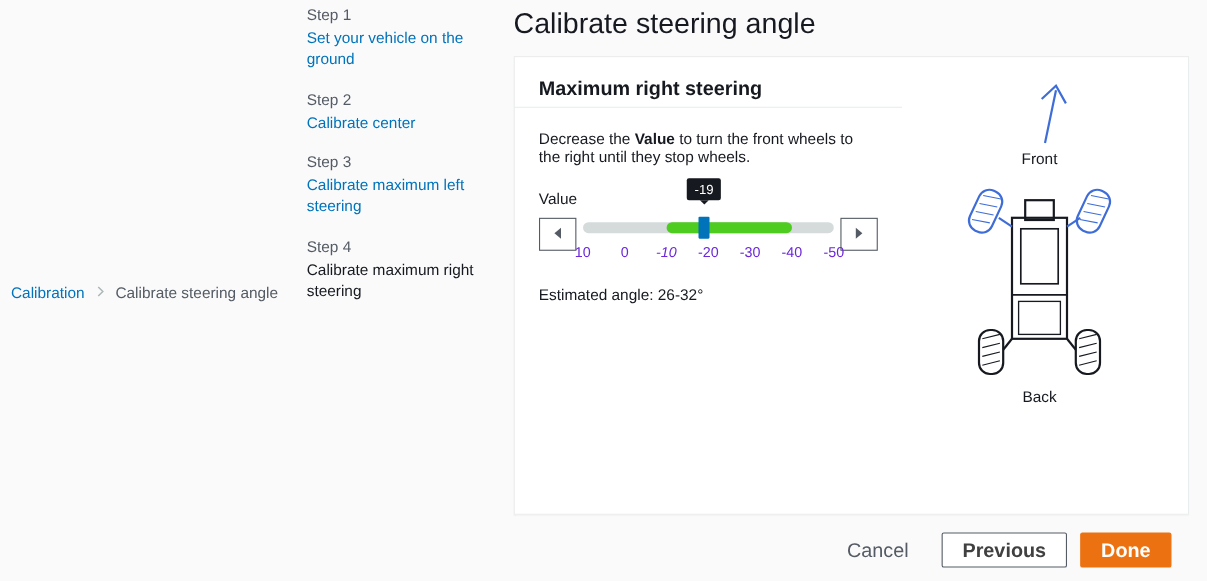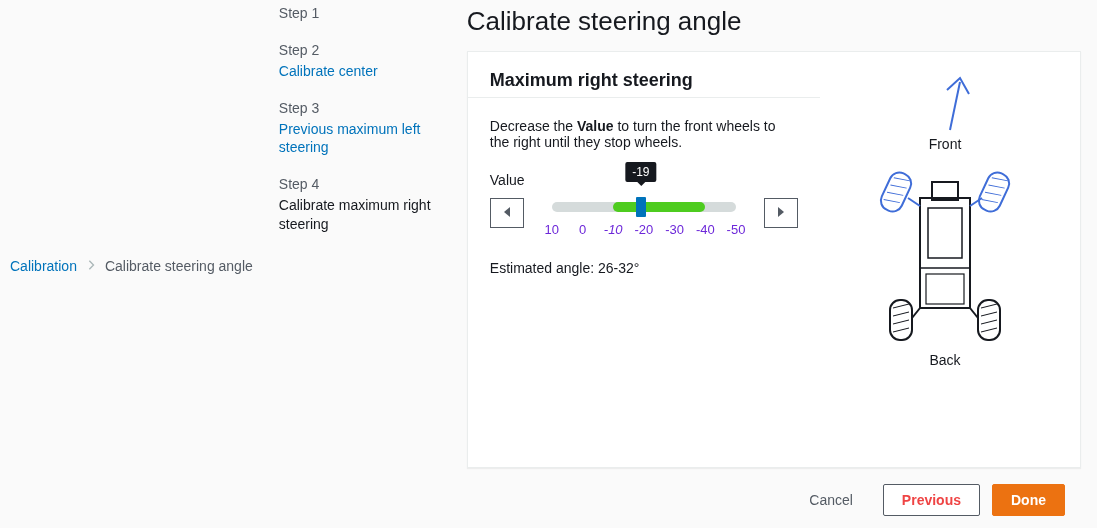--- a/index.html
+++ b/index.html
@@ -43,21 +43,21 @@
     display: flex;
     padding: 0;
   }
   .panel-left { flex: 1; padding: 18px 22px; }
   .panel-right { width: 260px; padding: 18px 10px 18px 0; display:flex; flex-direction:column; align-items:center; justify-content:flex-start;}
   .panel-title { font-size: 18px; font-weight: 700; margin-bottom: 6px; }
   .divider { border-bottom: 1px solid #eaeded; margin: 0 -22px 20px -22px; }
   .instruction { margin-bottom: 22px; }
   .instruction b { font-weight: 700; }
   .value-label { margin-bottom: 4px; }
-  .slider-row { display: flex; align-items: flex-start; gap: 28px; }
+  .slider-row { display: flex; align-items: flex-start; gap: 6px; }
   .arrow-btn {
     width: 34px; height: 30px;
     border: 1px solid #545b64;
     background: #fff;
     display: flex; align-items: center; justify-content: center;
     cursor: pointer;
     margin-top: 6px;
   }
   .arrow-btn svg { width: 10px; height: 12px; }
   .slider-wrap { flex: 1; position: relative; padding-top: 10px; }
@@ -116,29 +116,29 @@
   .footer {
     display: flex;
     justify-content: flex-end;
     gap: 12px;
     padding: 16px 16px 12px 0;
     align-items: center;
   }
   .btn {
     height: 32px;
     padding: 0 18px;
-    font-size: 14px;
+    font-size: 18px;
     cursor: pointer;
     border-radius: 2px;
     display: inline-flex;
     align-items: center;
     justify-content: center;
   }
   .btn-link { background: transparent; border: none; color: #545b64; }
-  .btn-normal { background: #fff; border: 1px solid #545b64; color: #ef4444; font-weight: 700; }
+  .btn-normal { background: #fff; border: 1px solid #545b64; color: #404040; font-weight: 700; }
   .btn-primary { background: #ec7211; border: 1px solid #ec7211; color: #fff; font-weight: 700; }
   .front-label, .back-label { font-size: 14px; text-align:center; }
   .arrow-diag { margin-bottom: 0; }
   .vehicle-svg { margin: 6px 0 4px 0; }
 </style>
 </head>
 <body>
 
 <div class="container">
   <div class="breadcrumbs">
@@ -148,28 +148,29 @@
           <path d="M2 1 L7 6 L2 11" fill="none" stroke="#aab7b8" stroke-width="1.6"></path>
         </svg>
     </span>
     <span class="bc-current">Calibrate steering angle</span>
   </div>
 
   <div class="body-row">
     <nav class="sidebar">
       <div class="step">
         <div class="step-num">Step 1</div>
+        <div class="step-title link">Set your vehicle on the ground</div>
       </div>
       <div class="step">
         <div class="step-num">Step 2</div>
         <div class="step-title link">Calibrate center</div>
       </div>
       <div class="step">
         <div class="step-num">Step 3</div>
-        <div class="step-title link">Previous maximum left steering</div>
+        <div class="step-title link">Calibrate maximum left steering</div>
       </div>
       <div class="step">
         <div class="step-num">Step 4</div>
         <div class="step-title current">Calibrate maximum right steering</div>
       </div>
     </nav>
 
     <main class="main">
       <h1 class="page-title">Calibrate steering angle</h1>
 

